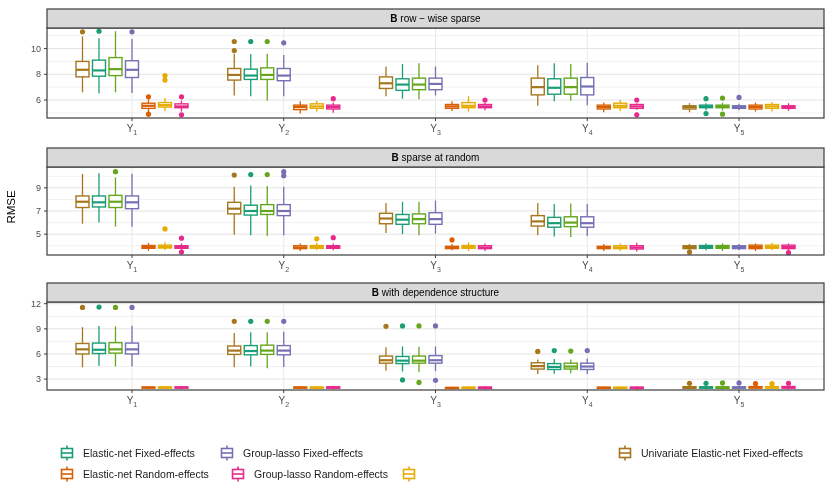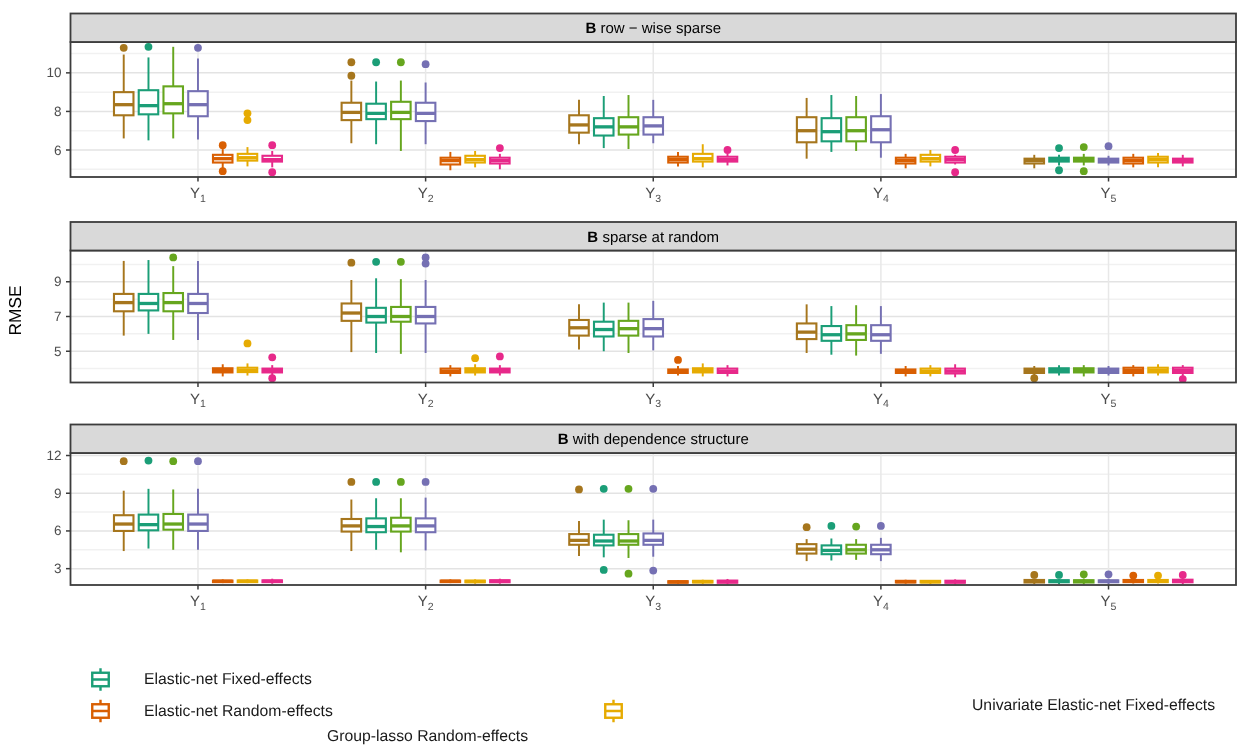--- a/index.html
+++ b/index.html
@@ -1,21 +1,21 @@
 <!DOCTYPE html>
 <html><head>
 <meta charset="utf-8">
 <style>
   html,body{margin:0;padding:0;background:#fff;}
   .figure{position:relative;width:830px;height:499px;background:#ffffff;
           font-family:"Liberation Sans", sans-serif;overflow:hidden;}
   .ylab{position:absolute;left:11px;top:207px;transform:translate(-50%,-50%) rotate(-90deg);
         white-space:nowrap;font-size:11.5px;color:#000;}
   .legend{position:absolute;left:0;top:0;width:830px;height:499px;pointer-events:none;}
-  .lg-item{position:absolute;display:flex;align-items:center;gap:20px;height:18px;}
+  .lg-item{position:absolute;display:flex;align-items:center;gap:7px;height:18px;}
   .lg-label{font-size:10.5px;color:#1a1a1a;white-space:nowrap;}
   svg text{user-select:none;}
 </style>
 </head>
 <body>
 
 <div class="figure">
   <div class="ylab">RMSE</div>
   <svg id="plot" width="830" height="432">
       <g>
@@ -819,39 +819,48 @@
   <div class="legend" id="legend">
       <div class="lg-item" style="left: 58px; top: 444px;">
         <svg width="18" height="18">
           <line x1="9" x2="9" y1="1.5" y2="4.5" stroke="#1B9E77" stroke-width="1.6"></line>
           <line x1="9" x2="9" y1="13.5" y2="16.5" stroke="#1B9E77" stroke-width="1.6"></line>
           <rect x="3.5" y="4.5" width="11" height="9" fill="#fff" stroke="#1B9E77" stroke-width="1.6"></rect>
           <line x1="3.5" x2="14.5" y1="9" y2="9" stroke="#1B9E77" stroke-width="1.6"></line>
         </svg>
         <span class="lg-label">Elastic-net Fixed-effects</span>
       </div>
-      <div class="lg-item" style="left: 648px; top: 444px; flex-direction: column;">
+      <div class="lg-item" style="left: 218px; top: 444px;">
+        <svg width="18" height="18">
+          <line x1="9" x2="9" y1="1.5" y2="4.5" stroke="#7570B3" stroke-width="1.6"></line>
+          <line x1="9" x2="9" y1="13.5" y2="16.5" stroke="#7570B3" stroke-width="1.6"></line>
+          <rect x="3.5" y="4.5" width="11" height="9" fill="#fff" stroke="#7570B3" stroke-width="1.6"></rect>
+          <line x1="3.5" x2="14.5" y1="9" y2="9" stroke="#7570B3" stroke-width="1.6"></line>
+        </svg>
+        <span class="lg-label">Group-lasso Fixed-effects</span>
+      </div>
+      <div class="lg-item" style="left: 616px; top: 444px;">
         <svg width="18" height="18">
           <line x1="9" x2="9" y1="1.5" y2="4.5" stroke="#A6761D" stroke-width="1.6"></line>
           <line x1="9" x2="9" y1="13.5" y2="16.5" stroke="#A6761D" stroke-width="1.6"></line>
           <rect x="3.5" y="4.5" width="11" height="9" fill="#fff" stroke="#A6761D" stroke-width="1.6"></rect>
           <line x1="3.5" x2="14.5" y1="9" y2="9" stroke="#A6761D" stroke-width="1.6"></line>
         </svg>
         <span class="lg-label">Univariate Elastic-net Fixed-effects</span>
       </div>
       <div class="lg-item" style="left: 58px; top: 465px;">
         <svg width="18" height="18">
           <line x1="9" x2="9" y1="1.5" y2="4.5" stroke="#D95F02" stroke-width="1.6"></line>
           <line x1="9" x2="9" y1="13.5" y2="16.5" stroke="#D95F02" stroke-width="1.6"></line>
           <rect x="3.5" y="4.5" width="11" height="9" fill="#fff" stroke="#D95F02" stroke-width="1.6"></rect>
           <line x1="3.5" x2="14.5" y1="9" y2="9" stroke="#D95F02" stroke-width="1.6"></line>
         </svg>
         <span class="lg-label">Elastic-net Random-effects</span>
       </div>
-      <div class="lg-item" style="left: 218px; top: 465px; flex-direction: column;">
+      <div class="lg-item" style="left: 229px; top: 465px;">
         <svg width="18" height="18">
           <line x1="9" x2="9" y1="1.5" y2="4.5" stroke="#E7298A" stroke-width="1.6"></line>
           <line x1="9" x2="9" y1="13.5" y2="16.5" stroke="#E7298A" stroke-width="1.6"></line>
           <rect x="3.5" y="4.5" width="11" height="9" fill="#fff" stroke="#E7298A" stroke-width="1.6"></rect>
           <line x1="3.5" x2="14.5" y1="9" y2="9" stroke="#E7298A" stroke-width="1.6"></line>
         </svg>
         <span class="lg-label">Group-lasso Random-effects</span>
       </div>
       <div class="lg-item" style="left: 400px; top: 465px;">
         <svg width="18" height="18">

